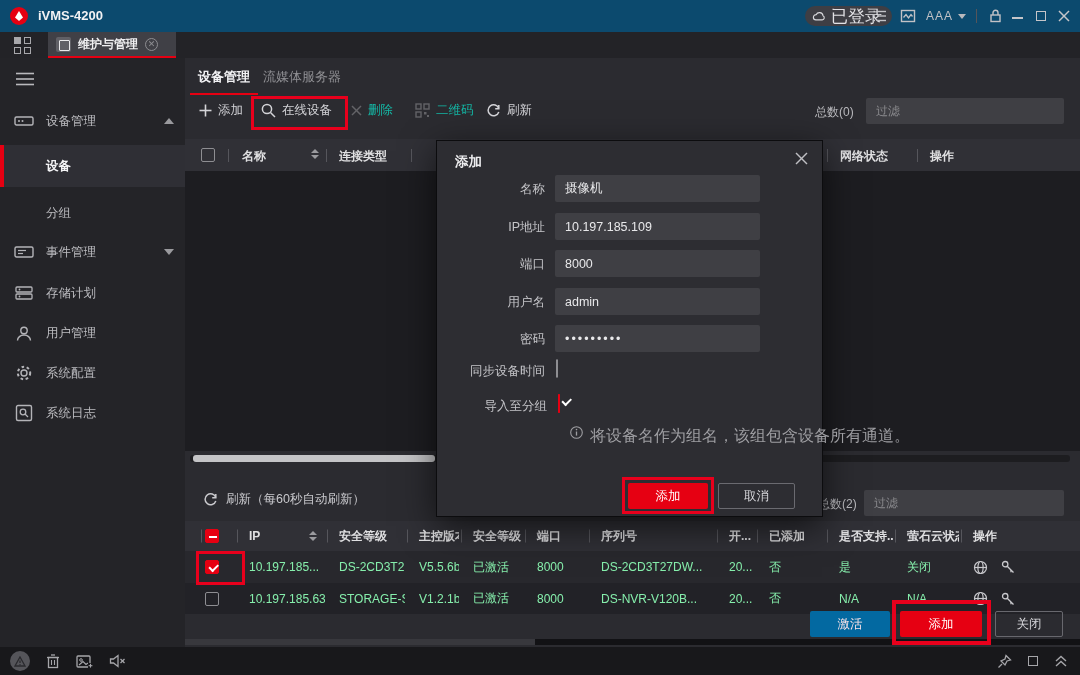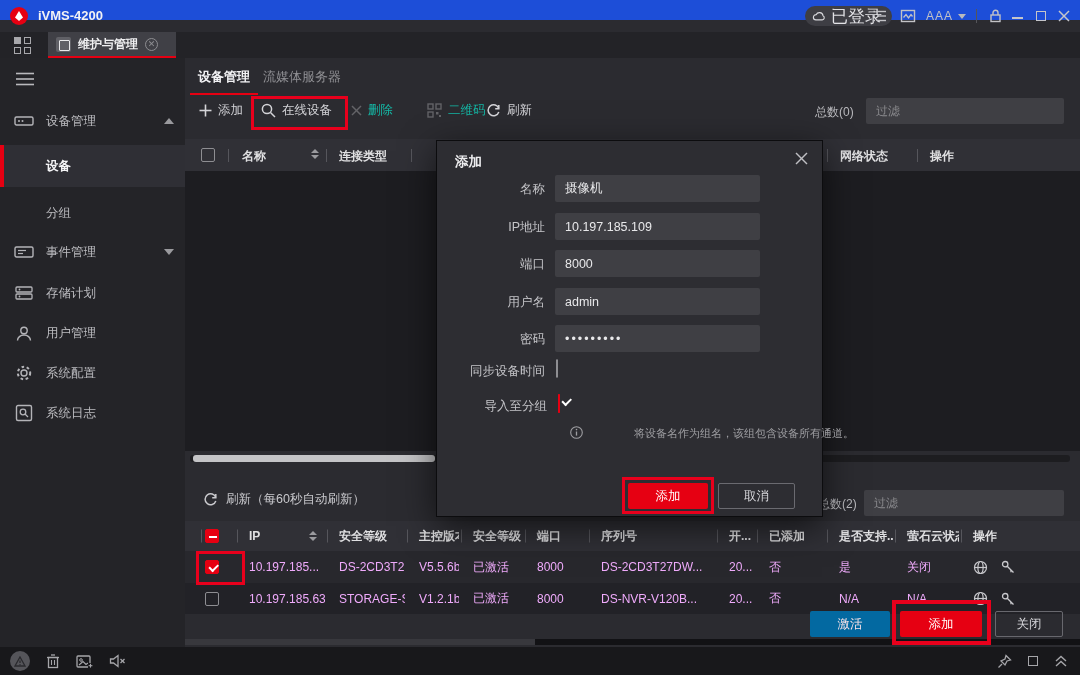--- a/index.html
+++ b/index.html
@@ -2,21 +2,21 @@
 <html><head>
 <meta charset="utf-8">
 <style>
   * { margin:0; padding:0; box-sizing:border-box; }
   body { background:#000; font-family:"Liberation Sans","DejaVu Sans",sans-serif; }
   .screen { position:relative; width:1080px; height:675px; background:#2b2b30; overflow:hidden; }
   .abs { position:absolute; }
   svg { display:block; }
 
   
-  .titlebar { position:absolute; left:0; top:0; width:1080px; height:20px; background:#1d4ed8; display:flex; align-items:center; }
+  .titlebar { position:absolute; left:0; top:0; width:1080px; height:32px; background:#0c4a6e; display:flex; align-items:center; }
   .logo { position:absolute; left:10px; top:7px; width:18px; height:18px; background:#e60012; border-radius:50%; }
   .logo:after { content:""; position:absolute; left:5px; top:4px; width:8px; height:10px; background:#fff; clip-path:polygon(50% 0,100% 65%,50% 100%,0 65%); }
   .app-title { position:absolute; left:38px; top:8px; color:#f2f2f4; font-size:13px; font-weight:bold; }
   .login-pill { position:absolute; left:805px; top:6px; height:20px; padding:0 10px 0 7px; background:#3e3e44; border-radius:10px; display:flex; align-items:center; gap:5px; }
   .login-pill span { color:#e2e2e6; font-size:17px; }
   .tb-ico { position:absolute; top:8px; }
   .v-div { position:absolute; top:9px; width:1px; height:14px; background:#55555a; }
   .aaa { position:absolute; left:926px; top:9px; color:#c2c2c6; font-size:12px; letter-spacing:1px; }
   .caret { width:0; height:0; border-left:4px solid transparent; border-right:4px solid transparent; border-top:5px solid #b9b9bd; }
   .min-bar { width:11px; height:2px; background:#c5c5c9; }
@@ -71,21 +71,21 @@
   .checkbox.indet:after { content:""; position:absolute; left:3px; top:6px; width:8px; height:2px; background:#fff; }
   .sort-arrows { display:inline-flex; flex-direction:column; gap:2px; }
   .sort-arrows i { width:0; height:0; border-left:4px solid transparent; border-right:4px solid transparent; }
   .sort-arrows .up { border-bottom:4px solid #9a9a9e; }
   .sort-arrows .dn { border-top:4px solid #9a9a9e; }
 
   
   .b-toolbar-refresh { position:absolute; left:18px; top:433px; display:flex; align-items:center; gap:8px; }
   .b-toolbar-refresh .t-label { color:#c9c9cd; font-size:12.5px; }
   .ogrid { position:absolute; left:0; width:895px; display:grid; grid-template-columns:36px 90px 80px 54px 64px 64px 128px 40px 70px 68px 66px 1fr; align-items:center; padding-left:14px; }
-  .ogrid .cell { font-size:12px; color:#f0abfc; padding-left:14px; white-space:nowrap; overflow:hidden; }
+  .ogrid .cell { font-size:12px; color:#86efac; padding-left:14px; white-space:nowrap; overflow:hidden; }
   .ogrid .cb-cell { padding-left:6px; display:flex; }
   .bhead { top:463px; height:30px; background:#303036; }
   .bhead .cell { color:#e0e0e2; font-weight:bold; position:relative; }
   .bhead .cell:before { content:""; position:absolute; left:2px; top:50%; transform:translateY(-50%); width:1px; height:13px; background:#56565c; }
   .bhead .ip-cell { display:flex; align-items:center; justify-content:space-between; padding-right:8px; }
   .brow1 { top:493px; height:32px; background:#28282d; }
   .brow2 { top:525px; height:31px; background:#222227; }
   .op-cell { display:flex; gap:13px; align-items:center; }
 
   .btn { position:absolute; top:553px; height:26px; border-radius:2px; font-size:12.5px; display:flex; align-items:center; justify-content:center; }
@@ -95,21 +95,21 @@
   .b-scroll { position:absolute; left:350px; top:581px; width:545px; height:6px; background:#121215; }
   .b-scroll-thumb { position:absolute; left:0; top:581px; width:350px; height:6px; background:#38383d; }
 
   
   .dialog { position:absolute; left:437px; top:141px; width:385px; height:375px; background:#2d2d32; box-shadow:0 0 0 1px #0c0c0e, 0 10px 34px rgba(0,0,0,.65); z-index:20; }
   .dlg-title { position:absolute; left:18px; top:12px; color:#ededef; font-size:13.5px; font-weight:bold; }
   .dlg-close { position:absolute; right:14px; top:11px; }
   .dlg-label { position:absolute; width:108px; text-align:right; color:#c4c4c8; font-size:12.5px; }
   .dlg-input { position:absolute; left:118px; width:205px; height:27px; background:#3f3f44; border-radius:2px; display:flex; align-items:center; padding:0 10px; color:#e8e8ea; font-size:12.5px; }
   .dlg-info { position:absolute; left:133px; top:285px; display:flex; gap:7px; align-items:flex-start; }
-  .dlg-info span { color:#9e9ea2; font-size:11px; white-space:nowrap;margin-left:44px; }
+  .dlg-info span { color:#9e9ea2; font-size:16px; white-space:nowrap; }
   .dlg-btn { position:absolute; top:342px; height:26px; border-radius:2px; font-size:12.5px; display:flex; align-items:center; justify-content:center; }
   .dlg-add { left:191px; width:80px; background:#e60012; color:#fff; }
   .dlg-cancel { left:281px; width:77px; border:1px solid #6a6a70; color:#dadade; }
 
   
   .statusbar { position:absolute; left:0; top:647px; width:1080px; height:28px; background:#18181b; display:flex; align-items:center; }
   .sb-left { display:flex; align-items:center; gap:16px; padding-left:10px; }
   .sb-right { position:absolute; right:12px; display:flex; align-items:center; gap:16px; }
   .warn-circle { width:20px; height:20px; border-radius:50%; background:#55555a; display:flex; align-items:center; justify-content:center; }
 
@@ -270,21 +270,21 @@
     </div>
     <div class="tool-item dim" style="left:166px">
       <svg width="11" height="11" viewBox="0 0 11 11">
           <g stroke="#636367" stroke-width="1.5">
             <line x1="1" y1="1" x2="10" y2="10"></line>
             <line x1="10" y1="1" x2="1" y2="10"></line>
           </g>
         </svg>
       <span class="t-label">删除</span>
     </div>
-    <div class="tool-item dim" style="left:242px">
+    <div class="tool-item dim" style="left:230px">
       <svg width="15" height="15" viewBox="0 0 15 15">
           <g fill="none" stroke="#636367" stroke-width="1.4">
             <rect x="1" y="1" width="5" height="5"></rect>
             <rect x="9" y="1" width="5" height="5"></rect>
             <rect x="1" y="9" width="5" height="5"></rect>
           </g>
           <rect x="9" y="9" width="2.5" height="2.5" fill="#636367"></rect>
           <rect x="12" y="12" width="2" height="2" fill="#636367"></rect>
         </svg>
       <span class="t-label">二维码</span>

